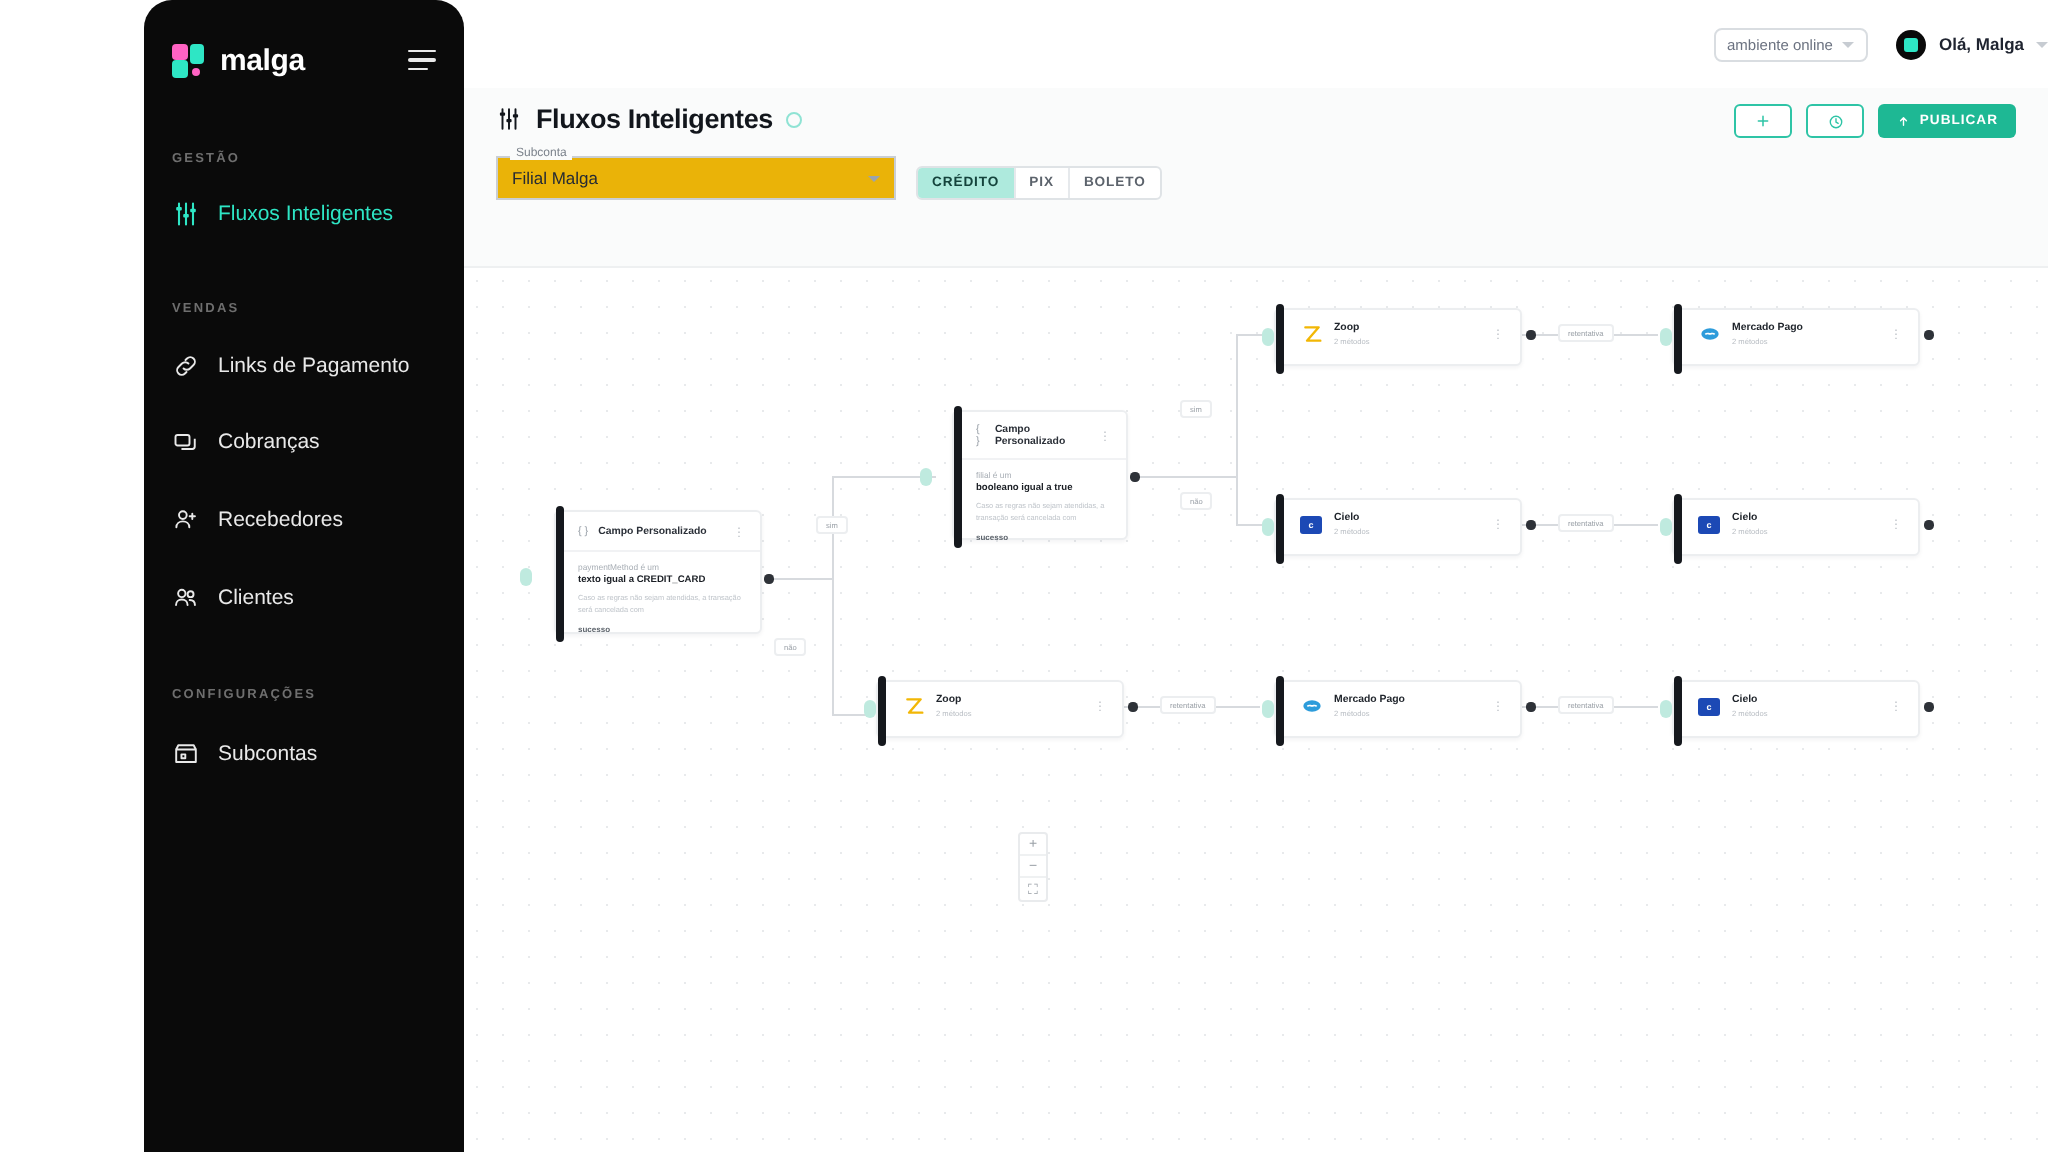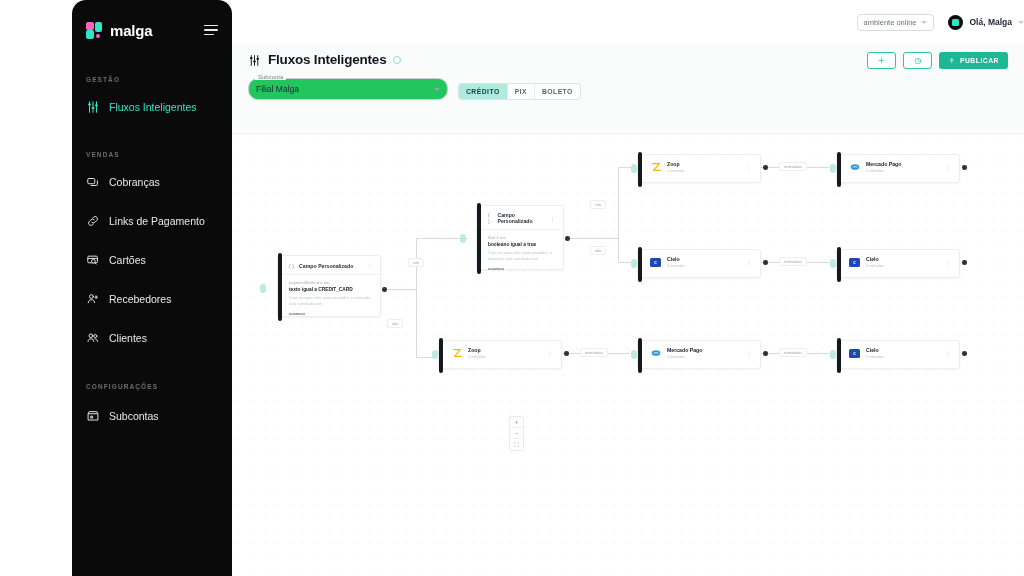--- a/index.html
+++ b/index.html
@@ -95,21 +95,21 @@
     height: 90px;
   }
   .page-title-row { display: flex; align-items: center; gap: 7px; }
   .title-ico { width: 13px; height: 13px; display: block; }
   .page-title { font-size: 13.5px; font-weight: 700; color: #12161c; letter-spacing: -0.2px; }
   .title-dot { width: 8px; height: 8px; border-radius: 50%; border: 1.4px solid #8fe3d4; display: block; }
 
   .controls-row { display: flex; align-items: flex-end; gap: 10px; margin-top: 11px; }
   .field {
     position: relative; width: 200px; height: 22px;
-    border: 1px solid #c9ced4; border-radius: 10px; background: #22c55e;
+    border: 1px solid #c9ced4; border-radius: 0; background: #eab308;
     display: flex; align-items: center; padding: 0 7px;
   }
   .field-legend {
     position: absolute; top: -5px; left: 6px; background: #fafbfb;
     padding: 0 3px; font-size: 6px; color: #7b828b;
   }
   .field-value { font-size: 8.5px; color: #262b33; }
   .field .caret { position: absolute; right: 7px; }
   .seg {
     display: flex; height: 17px; border: 1px solid #dfe3e6; border-radius: 3px;
@@ -249,51 +249,40 @@
           <rect x="2.4" y="4" width="3.2" height="2" rx="0.6" fill="#2ee6c5" stroke="none"></rect>
           <rect x="6.4" y="8" width="3.2" height="2" rx="0.6" fill="#2ee6c5" stroke="none"></rect>
           <rect x="10.4" y="5" width="3.2" height="2" rx="0.6" fill="#2ee6c5" stroke="none"></rect>
         </svg>
       </span>
       <span>Fluxos Inteligentes</span>
     </div>
 
     <div class="nav-section-label" style="margin-top:30px">VENDAS</div>
 
+    <div class="nav-item" style="margin-top:11px">
+      <span class="ico">
+        <svg viewBox="0 0 16 16" width="14" height="14" fill="none" stroke="#e9e9e9" stroke-width="1.1" stroke-linecap="round">
+          <path d="M6.6 9.4a2.6 2.6 0 0 0 3.7 0l2-2a2.6 2.6 0 0 0-3.7-3.7l-.9.9"></path>
+          <path d="M9.4 6.6a2.6 2.6 0 0 0-3.7 0l-2 2a2.6 2.6 0 0 0 3.7 3.7l.9-.9"></path>
+        </svg>
+      </span>
+      <span>Links de Pagamento</span>
+    </div>
+
     <div class="nav-item" style="margin-top:10px">
       <span class="ico">
         <svg viewBox="0 0 16 16" width="14" height="14" fill="none" stroke="#e9e9e9" stroke-width="1.1">
           <rect x="2" y="4" width="8" height="6" rx="1.2"></rect>
           <path d="M5.4 12h6.2A1.4 1.4 0 0 0 13 10.6V6.2"></path>
         </svg>
       </span>
       <span>Cobranças</span>
     </div>
 
-    <div class="nav-item" style="margin-top:11px">
-      <span class="ico">
-        <svg viewBox="0 0 16 16" width="14" height="14" fill="none" stroke="#e9e9e9" stroke-width="1.1" stroke-linecap="round">
-          <path d="M6.6 9.4a2.6 2.6 0 0 0 3.7 0l2-2a2.6 2.6 0 0 0-3.7-3.7l-.9.9"></path>
-          <path d="M9.4 6.6a2.6 2.6 0 0 0-3.7 0l-2 2a2.6 2.6 0 0 0 3.7 3.7l.9-.9"></path>
-        </svg>
-      </span>
-      <span>Links de Pagamento</span>
-    </div>
-
-    <div class="nav-item" style="margin-top:11px">
-      <span class="ico">
-        <svg viewBox="0 0 16 16" width="14" height="14" fill="none" stroke="#e9e9e9" stroke-width="1.1">
-          <rect x="2" y="3.6" width="11" height="7.6" rx="1.3"></rect>
-          <path d="M2 6.2h11"></path>
-          <circle cx="8.4" cy="9.4" r="2.1" fill="#0a0a0a"></circle>
-          <path d="M10 11l1.6 1.6" stroke-linecap="round"></path>
-        </svg>
-      </span>
-      <span>Cartões</span>
-    </div>
 
     <div class="nav-item" style="margin-top:11px">
       <span class="ico">
         <svg viewBox="0 0 16 16" width="14" height="14" fill="none" stroke="#e9e9e9" stroke-width="1.1" stroke-linecap="round">
           <circle cx="6.2" cy="5.2" r="2.2"></circle>
           <path d="M2.5 12.2c0-2.1 1.7-3.4 3.7-3.4s3.7 1.3 3.7 3.4"></path>
           <path d="M11.6 4.4v3M10.1 5.9h3"></path>
         </svg>
       </span>
       <span>Recebedores</span>

